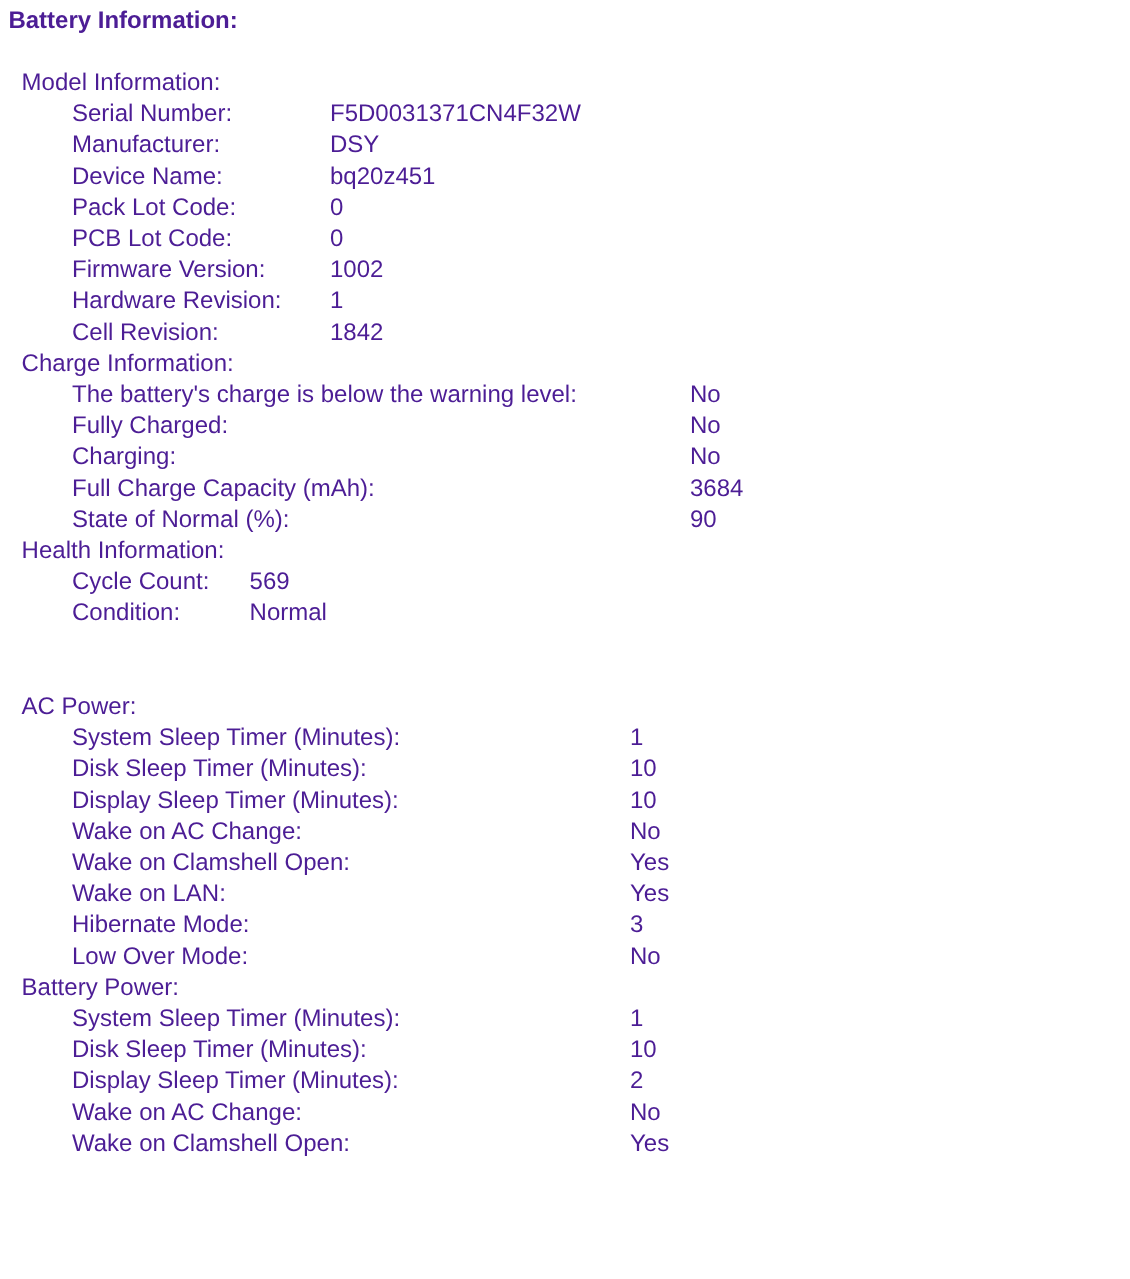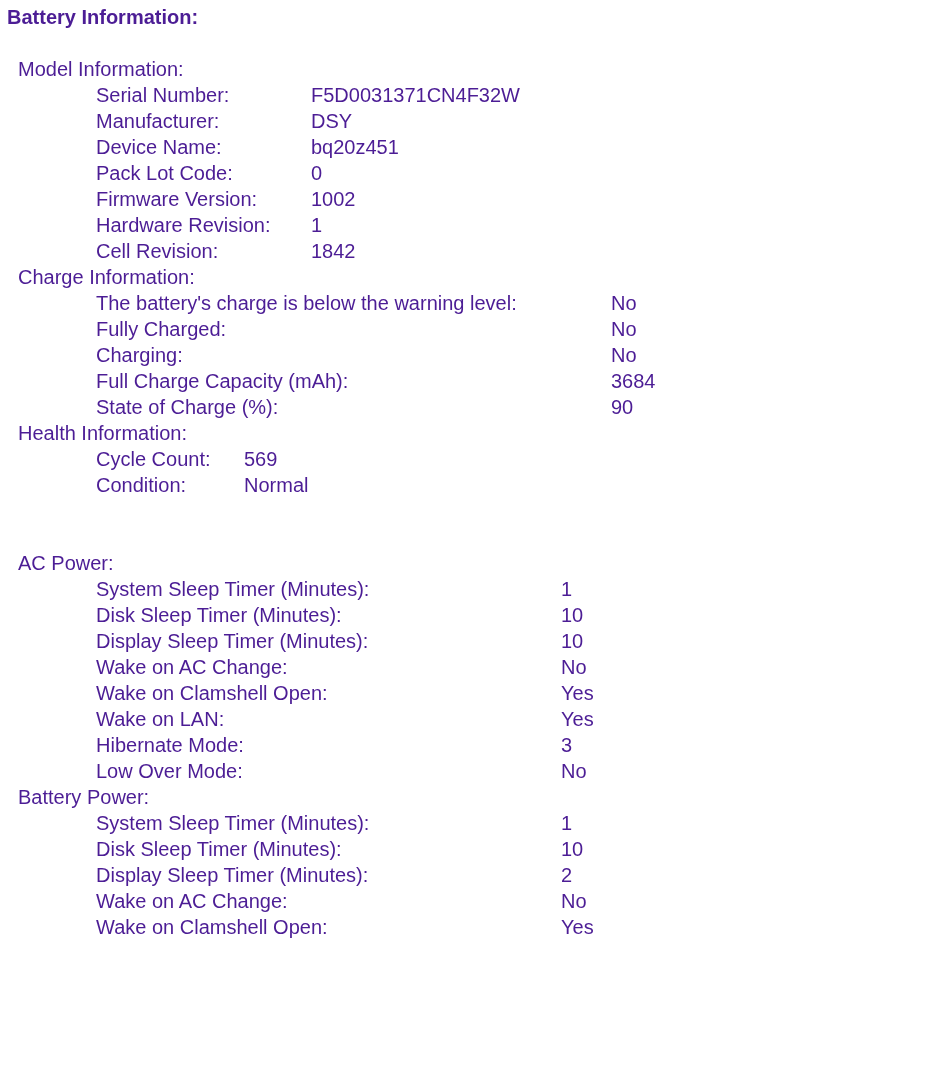--- a/index.html
+++ b/index.html
@@ -20,21 +20,21 @@
     padding-top: 4px;
     white-space: nowrap;
   }
   .line { height: 26px; }
   .blank { height: 26px; }
   .h {
     font-weight: 700;
     padding-left: 7px;
   }
   .sub { padding-left: 18px; }
-  .item { padding-left: 60px; margin-left: 36px; }
+  .item { padding-left: 60px; }
   .lbl { display: inline-block; vertical-align: top; }
   .val { display: inline-block; vertical-align: top; }
   .lbl-model  { width: 215px; }
   .lbl-charge { width: 515px; }
   .lbl-health { width: 148px; }
   .lbl-power  { width: 465px; }
 </style>
 </head>
 <body>
 
@@ -51,20 +51,23 @@
   <div class="line item">
     <span class="lbl lbl-model">Manufacturer:</span><span class="val">DSY</span>
   </div>
   <div class="line item">
     <span class="lbl lbl-model">Device Name:</span><span class="val">bq20z451</span>
   </div>
   <div class="line item">
     <span class="lbl lbl-model">Pack Lot Code:</span><span class="val">0</span>
   </div>
   <div class="line item">
+    <span class="lbl lbl-model">PCB Lot Code:</span><span class="val">0</span>
+  </div>
+  <div class="line item">
     <span class="lbl lbl-model">Firmware Version:</span><span class="val">1002</span>
   </div>
   <div class="line item">
     <span class="lbl lbl-model">Hardware Revision:</span><span class="val">1</span>
   </div>
   <div class="line item">
     <span class="lbl lbl-model">Cell Revision:</span><span class="val">1842</span>
   </div>
 
   <div class="line sub">Charge Information:</div>
@@ -75,21 +78,21 @@
   <div class="line item">
     <span class="lbl lbl-charge">Fully Charged:</span><span class="val">No</span>
   </div>
   <div class="line item">
     <span class="lbl lbl-charge">Charging:</span><span class="val">No</span>
   </div>
   <div class="line item">
     <span class="lbl lbl-charge">Full Charge Capacity (mAh):</span><span class="val">3684</span>
   </div>
   <div class="line item">
-    <span class="lbl lbl-charge">State of Charge (%):</span><span class="val">90</span>
+    <span class="lbl lbl-charge">State of Normal (%):</span><span class="val">90</span>
   </div>
 
   <div class="line sub">Health Information:</div>
 
   <div class="line item">
     <span class="lbl lbl-health">Cycle Count:</span><span class="val">569</span>
   </div>
   <div class="line item">
     <span class="lbl lbl-health">Condition:</span><span class="val">Normal</span>
   </div>

